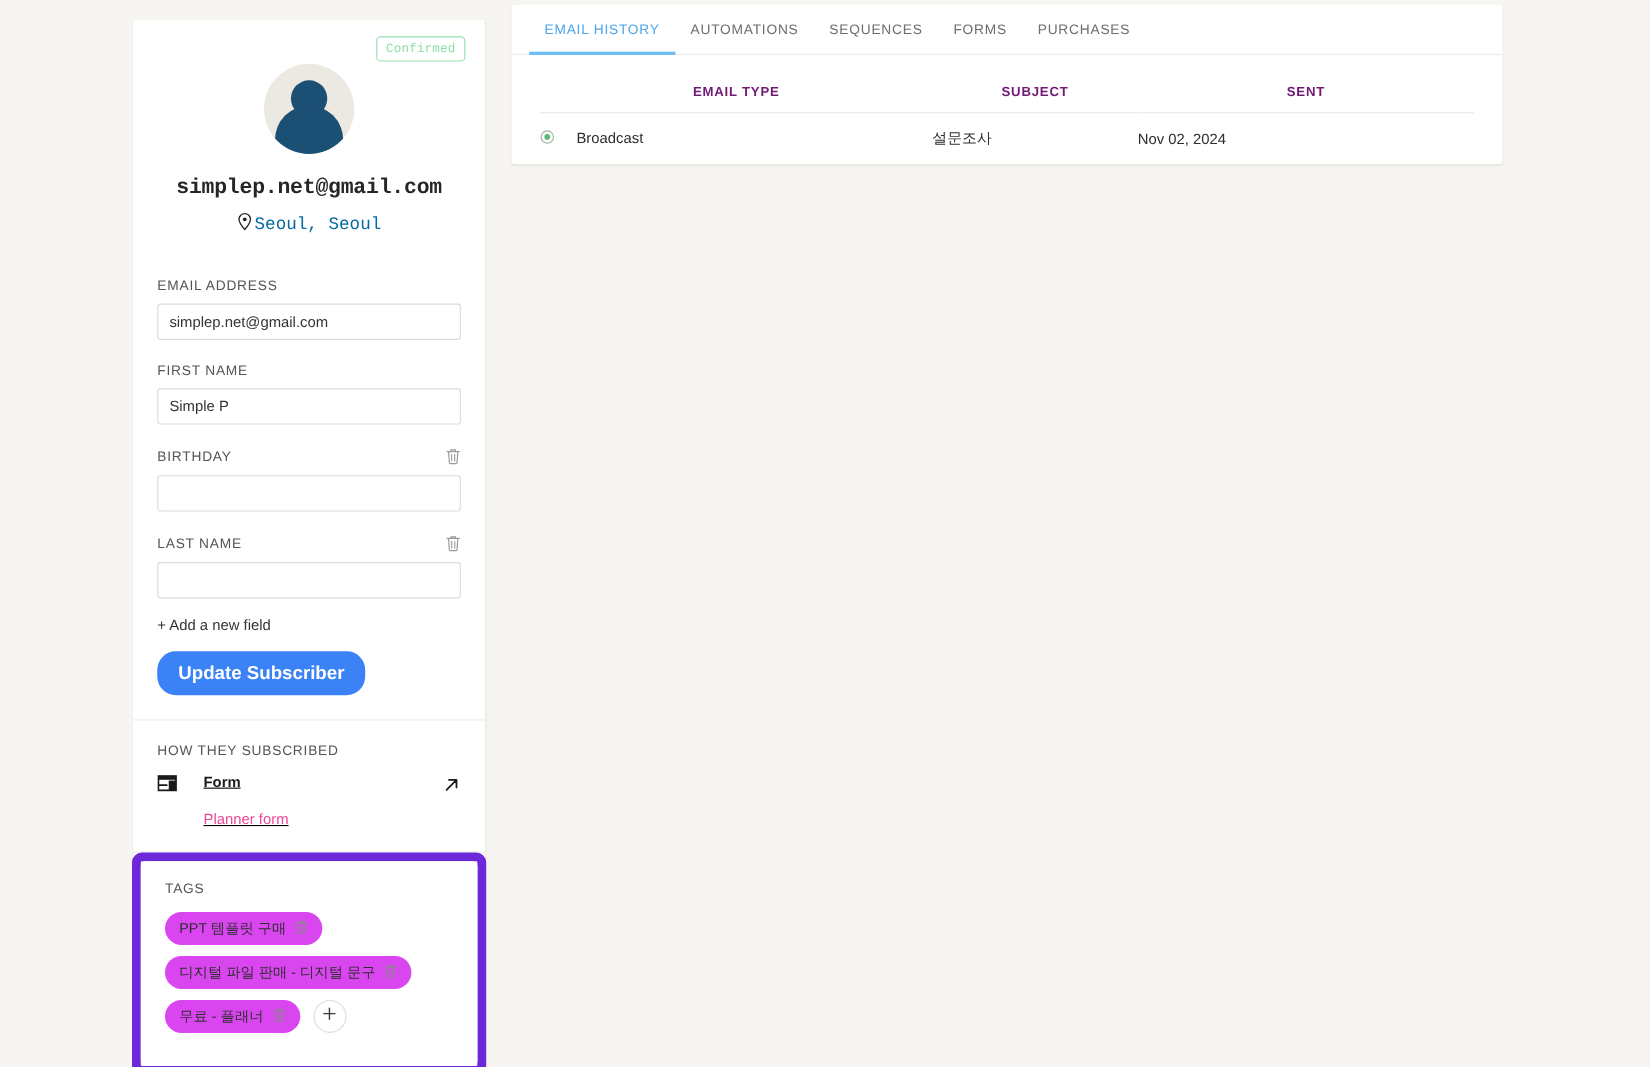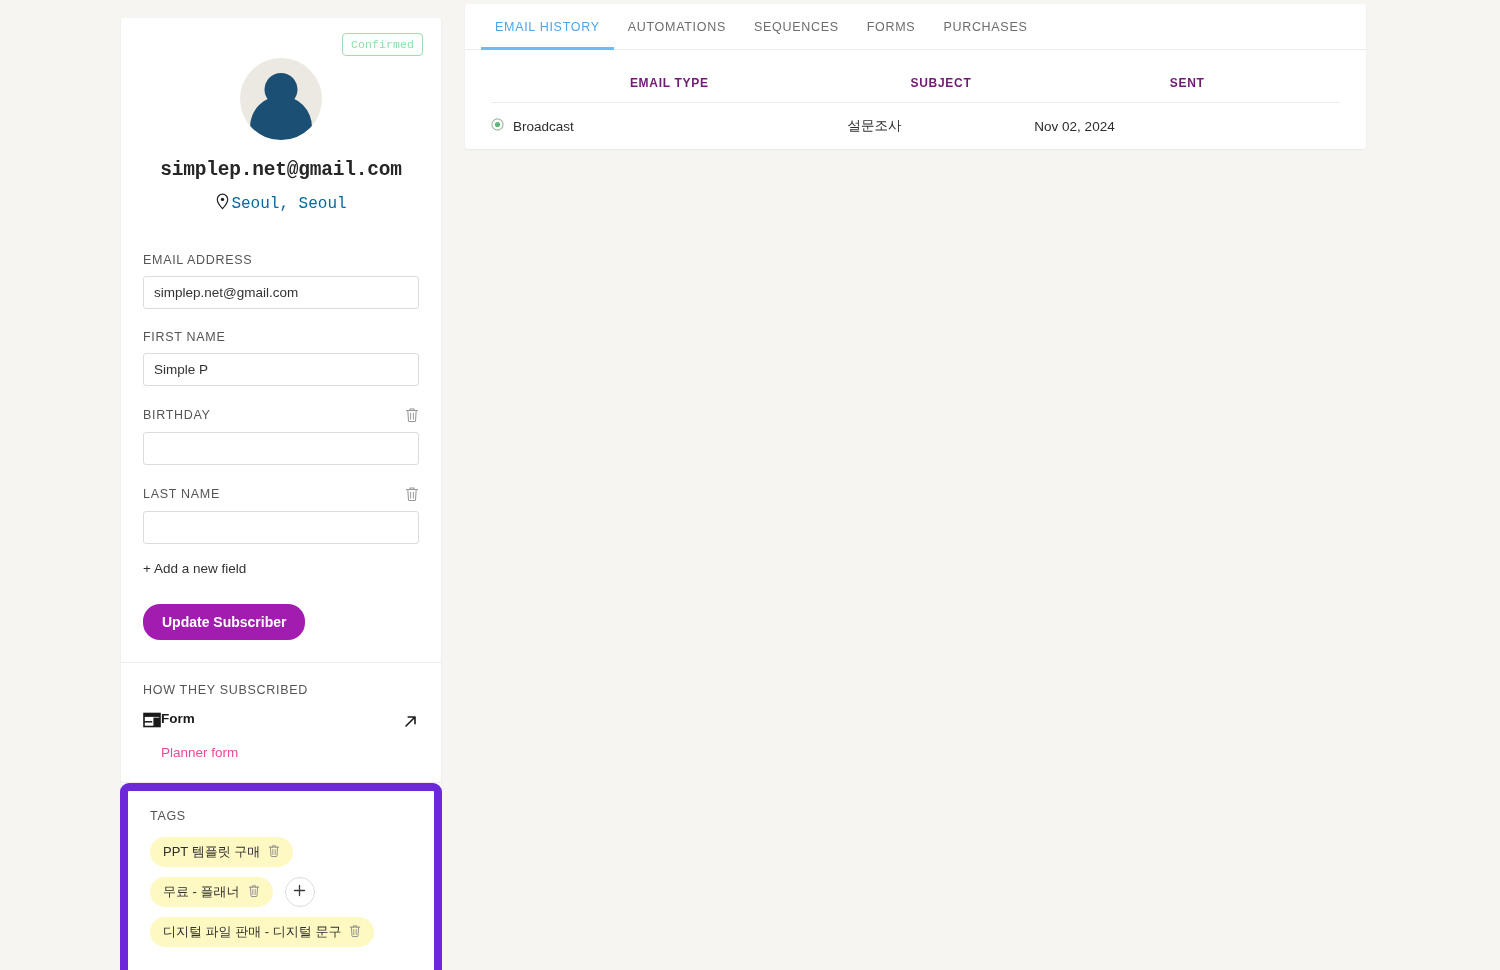--- a/index.html
+++ b/index.html
@@ -120,47 +120,48 @@
   .trash-icon { cursor: pointer; line-height: 0; }
 
   .add-field-link {
     margin-top: 17px;
     font-size: 13.5px;
     color: #333;
     cursor: pointer;
   }
 
   .update-btn {
-    margin-top: 28px;
-    background: #a21caf;
+    margin-top: 16px;
+    background: #3b82f6;
     color: #fff;
     border: none;
     border-radius: 17px;
     padding: 10px 19px;
-    font-size: 14px;
+    font-size: 17px;
     font-weight: bold;
     font-family: "Liberation Sans", sans-serif;
     cursor: pointer;
   }
 
   .divider { height: 1px; background: #ececec; }
 
   
   .subscribed-section { padding: 20px 22px 22px 22px; }
   .section-title {
     font-size: 12.5px;
     color: #555;
     letter-spacing: 0.7px;
     text-transform: uppercase;
   }
   .subscribed-row {
     margin-top: 14px;
     display: flex;
     align-items: flex-start;
-    gap: 0;
+    gap: 24px;
+    text-decoration: underline;
   }
   .subscribed-text { flex: 1; }
   .subscribed-type { font-size: 13.5px; font-weight: bold; color: #1a1a1a; }
   .subscribed-name { font-size: 13.5px; color: #ec4899; margin-top: 19px; }
   .arrow-link { cursor: pointer; line-height: 0; padding-top: 2px; }
 
   
   .tags-wrapper {
     position: relative;
     border: 8px solid #6d28d9;
@@ -168,21 +169,21 @@
     margin: 0 -1px;
   }
   .tags-section { padding: 18px 22px 20px 22px; background: #fff; border-radius: 5px;}
 
   .tag-list { margin-top: 14px; }
   .tag-row { display: flex; align-items: center; gap: 12px; margin-bottom: 10px; }
   .tag-pill {
     display: inline-flex;
     align-items: center;
     gap: 8px;
-    background: #fef9c3;
+    background: #d946ef;
     border-radius: 15px;
     padding: 6px 13px;
     font-size: 13px;
     color: #2e2e2e;
   }
   .plus-btn {
     width: 30px; height: 30px;
     border: 1px solid #dcdcdc;
     border-radius: 50%;
     background: #fff;
@@ -250,21 +251,21 @@
   }
   tbody td {
     font-size: 13.5px;
     color: #2d2d2d;
     padding: 14px 0 14px 0;
   }
   .col-type { width: 42%; }
   .col-subject { width: 22%; }
   .col-sent { width: 36%; }
 
-  .email-type-cell { display: flex; align-items: center; gap: 9px; }
+  .email-type-cell { display: flex; gap: 20px; }
 </style>
 </head>
 <body>
 
 <div class="left-card">
 
   <div class="profile-section">
     <div class="status-badge">Confirmed</div>
 
     <div class="avatar">
@@ -352,20 +353,32 @@
   <div class="divider"></div>
 
   <div class="tags-wrapper">
     <div class="tags-section">
       <div class="section-title">TAGS</div>
       <div class="tag-list">
 
         <div class="tag-row">
           <span class="tag-pill">
             <span>PPT 템플릿 구매</span>
+            <span>
+              <svg width="12" height="14" viewBox="0 0 14 16" fill="none">
+                <path d="M1.5 3.5h11M5 3.5V2h4v1.5M2.8 3.5l.7 10.2c0 .5.4.8.9.8h5.2c.5 0 .9-.3.9-.8l.7-10.2" stroke="#8a8a8a" stroke-width="1.1" fill="none" stroke-linecap="round"></path>
+                <path d="M5.6 6.2v6M8.4 6.2v6" stroke="#8a8a8a" stroke-width="1" stroke-linecap="round"></path>
+              </svg>
+            </span>
+          </span>
+        </div>
+
+        <div class="tag-row">
+          <span class="tag-pill">
+            <span>디지털 파일 판매 - 디지털 문구</span>
             <span>
               <svg width="12" height="14" viewBox="0 0 14 16" fill="none">
                 <path d="M1.5 3.5h11M5 3.5V2h4v1.5M2.8 3.5l.7 10.2c0 .5.4.8.9.8h5.2c.5 0 .9-.3.9-.8l.7-10.2" stroke="#8a8a8a" stroke-width="1.1" fill="none" stroke-linecap="round"></path>
                 <path d="M5.6 6.2v6M8.4 6.2v6" stroke="#8a8a8a" stroke-width="1" stroke-linecap="round"></path>
               </svg>
             </span>
           </span>
         </div>
 
         <div class="tag-row">
@@ -375,32 +388,20 @@
               <svg width="12" height="14" viewBox="0 0 14 16" fill="none">
                 <path d="M1.5 3.5h11M5 3.5V2h4v1.5M2.8 3.5l.7 10.2c0 .5.4.8.9.8h5.2c.5 0 .9-.3.9-.8l.7-10.2" stroke="#8a8a8a" stroke-width="1.1" fill="none" stroke-linecap="round"></path>
                 <path d="M5.6 6.2v6M8.4 6.2v6" stroke="#8a8a8a" stroke-width="1" stroke-linecap="round"></path>
               </svg>
             </span>
           </span>
           <span class="plus-btn">
             <span>
               <svg width="13" height="13" viewBox="0 0 13 13" fill="none">
                 <path d="M6.5 1.5v10M1.5 6.5h10" stroke="#3a3a3a" stroke-width="1.3" stroke-linecap="round"></path>
-              </svg>
-            </span>
-          </span>
-        </div>
-
-        <div class="tag-row">
-          <span class="tag-pill">
-            <span>디지털 파일 판매 - 디지털 문구</span>
-            <span>
-              <svg width="12" height="14" viewBox="0 0 14 16" fill="none">
-                <path d="M1.5 3.5h11M5 3.5V2h4v1.5M2.8 3.5l.7 10.2c0 .5.4.8.9.8h5.2c.5 0 .9-.3.9-.8l.7-10.2" stroke="#8a8a8a" stroke-width="1.1" fill="none" stroke-linecap="round"></path>
-                <path d="M5.6 6.2v6M8.4 6.2v6" stroke="#8a8a8a" stroke-width="1" stroke-linecap="round"></path>
               </svg>
             </span>
           </span>
         </div>
 
       </div>
     </div>
   </div>
 
   <div class="tag-select-wrap">

